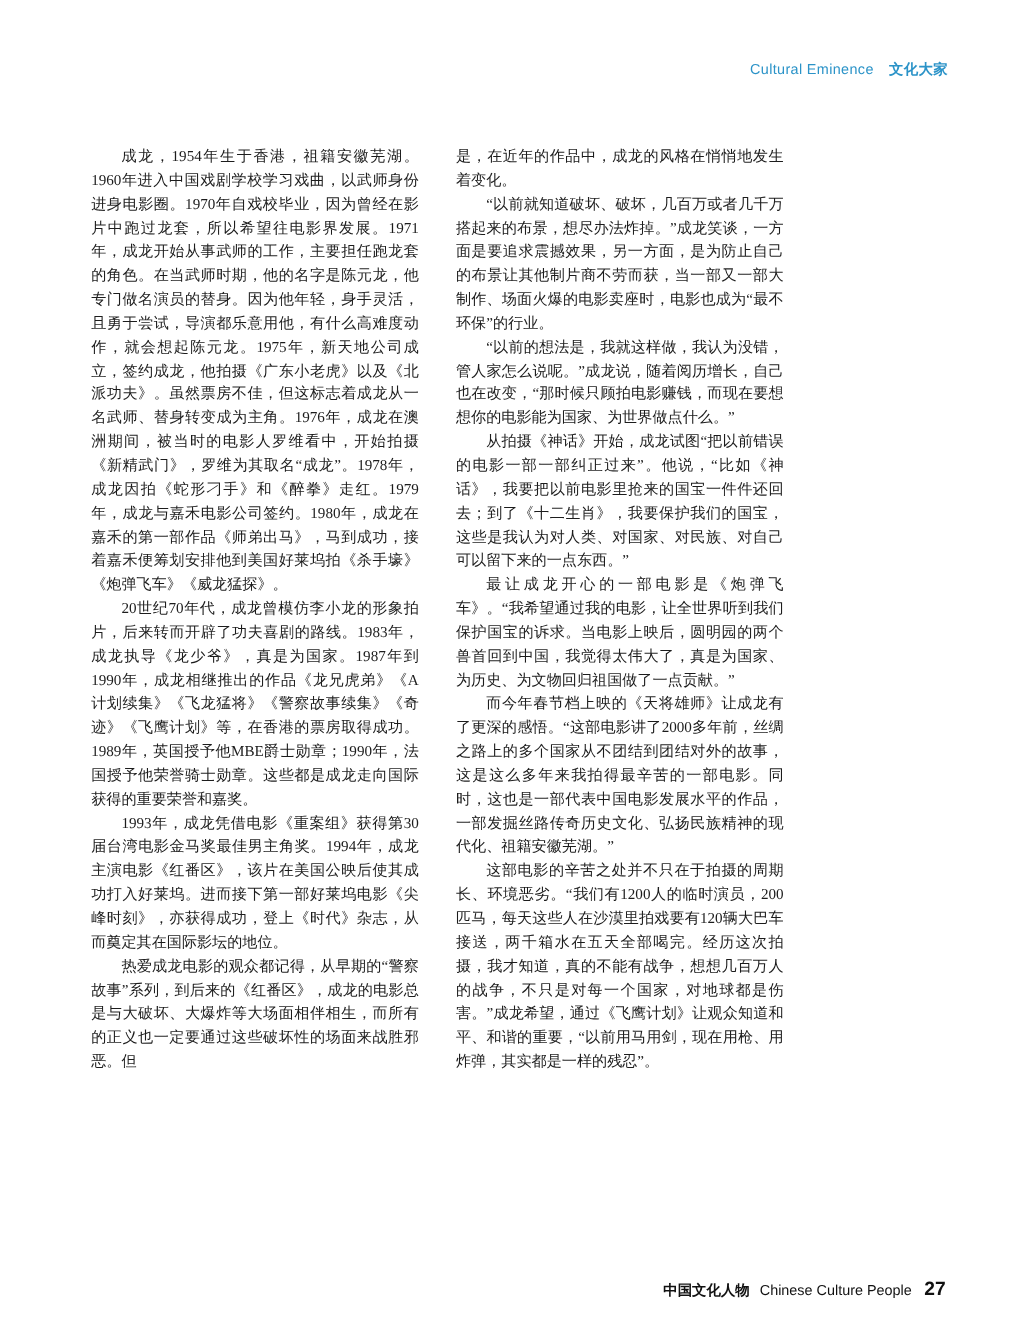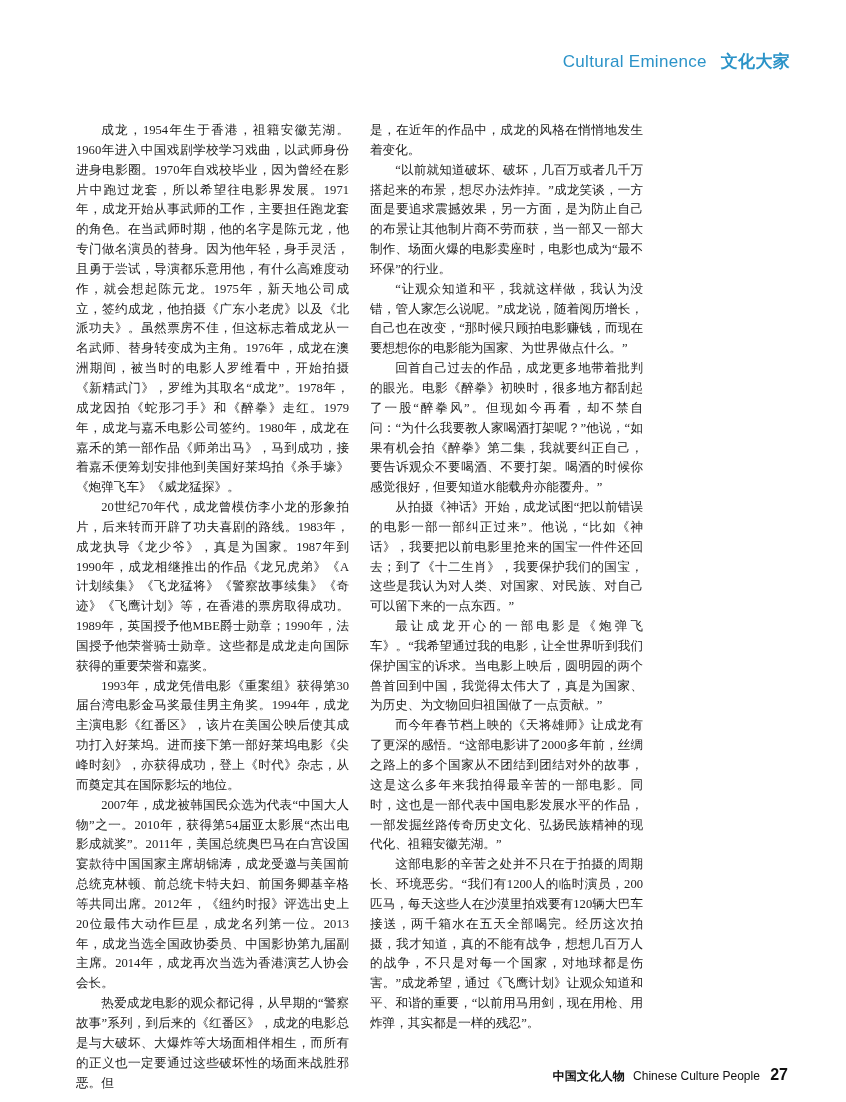--- a/index.html
+++ b/index.html
@@ -10,32 +10,32 @@
     background: #ffffff;
     font-family: "Liberation Serif", "DejaVu Serif", serif;
     color: #1c1c1c;
     overflow: hidden;
   }
   .page-header {
     position: absolute;
     top: 50px;
     right: 56px;
     font-family: "Liberation Sans", "DejaVu Sans", sans-serif;
-    font-size: 17px;
+    font-size: 12px;
     letter-spacing: 0.3px;
     white-space: nowrap;
   }
   .page-header .en { font-weight: 400; }
   .page-header .zh { font-weight: 700; margin-left: 9px; }
   .article {
     position: absolute;
     top: 121px;
     left: 76px;
     display: flex;
-    gap: 21px;
+    gap: 31px;
   }
   .col {
     width: 273px;
     font-size: 12.6px;
     line-height: 19.85px;
     text-align: justify;
     text-justify: inter-character;
     color: #1c1c1c;
   }
   .col p { margin: 0; padding: 0; }
@@ -59,28 +59,26 @@
 <div class="page-header" style="color: rgb(43, 147, 200);">
   <span class="en">Cultural Eminence</span>
   <span class="zh">文化大家</span>
 </div>
 
 <div class="article">
   <div class="col" id="left-col">
       <p class="indent">成龙，1954年生于香港，祖籍安徽芜湖。1960年进入中国戏剧学校学习戏曲，以武师身份进身电影圈。1970年自戏校毕业，因为曾经在影片中跑过龙套，所以希望往电影界发展。1971年，成龙开始从事武师的工作，主要担任跑龙套的角色。在当武师时期，他的名字是陈元龙，他专门做名演员的替身。因为他年轻，身手灵活，且勇于尝试，导演都乐意用他，有什么高难度动作，就会想起陈元龙。1975年，新天地公司成立，签约成龙，他拍摄《广东小老虎》以及《北派功夫》。虽然票房不佳，但这标志着成龙从一名武师、替身转变成为主角。1976年，成龙在澳洲期间，被当时的电影人罗维看中，开始拍摄《新精武门》，罗维为其取名“成龙”。1978年，成龙因拍《蛇形刁手》和《醉拳》走红。1979年，成龙与嘉禾电影公司签约。1980年，成龙在嘉禾的第一部作品《师弟出马》，马到成功，接着嘉禾便筹划安排他到美国好莱坞拍《杀手壕》《炮弹飞车》《威龙猛探》。</p>
       <p class="indent">20世纪70年代，成龙曾模仿李小龙的形象拍片，后来转而开辟了功夫喜剧的路线。1983年，成龙执导《龙少爷》，真是为国家。1987年到1990年，成龙相继推出的作品《龙兄虎弟》《A计划续集》《飞龙猛将》《警察故事续集》《奇迹》《飞鹰计划》等，在香港的票房取得成功。1989年，英国授予他MBE爵士勋章；1990年，法国授予他荣誉骑士勋章。这些都是成龙走向国际获得的重要荣誉和嘉奖。</p>
       <p class="indent">1993年，成龙凭借电影《重案组》获得第30届台湾电影金马奖最佳男主角奖。1994年，成龙主演电影《红番区》，该片在美国公映后使其成功打入好莱坞。进而接下第一部好莱坞电影《尖峰时刻》，亦获得成功，登上《时代》杂志，从而奠定其在国际影坛的地位。</p>
-      <p class="indent">2007年，成龙被韩国民众选为代表“中国大人物”之一。2010年，获得第54届亚太影展“杰出电影成就奖”。2011年，美国总统奥巴马在白宫设国宴款待中国国家主席胡锦涛，成龙受邀与美国前总统克林顿、前总统卡特夫妇、前国务卿基辛格等共同出席。2012年，《纽约时报》评选出史上20位最伟大动作巨星，成龙名列第一位。2013年，成龙当选全国政协委员、中国影协第九届副主席。2014年，成龙再次当选为香港演艺人协会会长。</p>
       <p class="indent">热爱成龙电影的观众都记得，从早期的“警察故事”系列，到后来的《红番区》，成龙的电影总是与大破坏、大爆炸等大场面相伴相生，而所有的正义也一定要通过这些破坏性的场面来战胜邪恶。但</p>
     </div>
   <div class="col" id="right-col">
       <p class="">是，在近年的作品中，成龙的风格在悄悄地发生着变化。</p>
       <p class="indent">“以前就知道破坏、破坏，几百万或者几千万搭起来的布景，想尽办法炸掉。”成龙笑谈，一方面是要追求震撼效果，另一方面，是为防止自己的布景让其他制片商不劳而获，当一部又一部大制作、场面火爆的电影卖座时，电影也成为“最不环保”的行业。</p>
-      <p class="indent">“让观众知道和平，我就这样做，我认为没错，管人家怎么说呢。”成龙说，随着阅历增长，自己也在改变，“那时候只顾拍电影赚钱，而现在要想想你的电影能为国家、为世界做点什么。”</p>
-      <p class="indent">回首自己过去的作品，成龙更多地带着批判的眼光。电影《醉拳》初映时，很多地方都刮起了一股“醉拳风”。但现如今再看，却不禁自问：“为什么我要教人家喝酒打架呢？”他说，“如果有机会拍《醉拳》第二集，我就要纠正自己，要告诉观众不要喝酒、不要打架。喝酒的时候你感觉很好，但要知道水能载舟亦能覆舟。”</p>
+      <p class="indent">“以前的想法是，我就这样做，我认为没错，管人家怎么说呢。”成龙说，随着阅历增长，自己也在改变，“那时候只顾拍电影赚钱，而现在要想想你的电影能为国家、为世界做点什么。”</p>
       <p class="indent">从拍摄《神话》开始，成龙试图“把以前错误的电影一部一部纠正过来”。他说，“比如《神话》，我要把以前电影里抢来的国宝一件件还回去；到了《十二生肖》，我要保护我们的国宝，这些是我认为对人类、对国家、对民族、对自己可以留下来的一点东西。”</p>
       <p class="indent">最让成龙开心的一部电影是《炮弹飞车》。“我希望通过我的电影，让全世界听到我们保护国宝的诉求。当电影上映后，圆明园的两个兽首回到中国，我觉得太伟大了，真是为国家、为历史、为文物回归祖国做了一点贡献。”</p>
       <p class="indent">而今年春节档上映的《天将雄师》让成龙有了更深的感悟。“这部电影讲了2000多年前，丝绸之路上的多个国家从不团结到团结对外的故事，这是这么多年来我拍得最辛苦的一部电影。同时，这也是一部代表中国电影发展水平的作品，一部发掘丝路传奇历史文化、弘扬民族精神的现代化、祖籍安徽芜湖。”</p>
       <p class="indent">这部电影的辛苦之处并不只在于拍摄的周期长、环境恶劣。“我们有1200人的临时演员，200匹马，每天这些人在沙漠里拍戏要有120辆大巴车接送，两千箱水在五天全部喝完。经历这次拍摄，我才知道，真的不能有战争，想想几百万人的战争，不只是对每一个国家，对地球都是伤害。”成龙希望，通过《飞鹰计划》让观众知道和平、和谐的重要，“以前用马用剑，现在用枪、用炸弹，其实都是一样的残忍”。</p>
     </div>
 </div>
 
 <div class="page-footer">
   <span class="zh">中国文化人物</span>
   <span class="en">Chinese Culture People</span>

